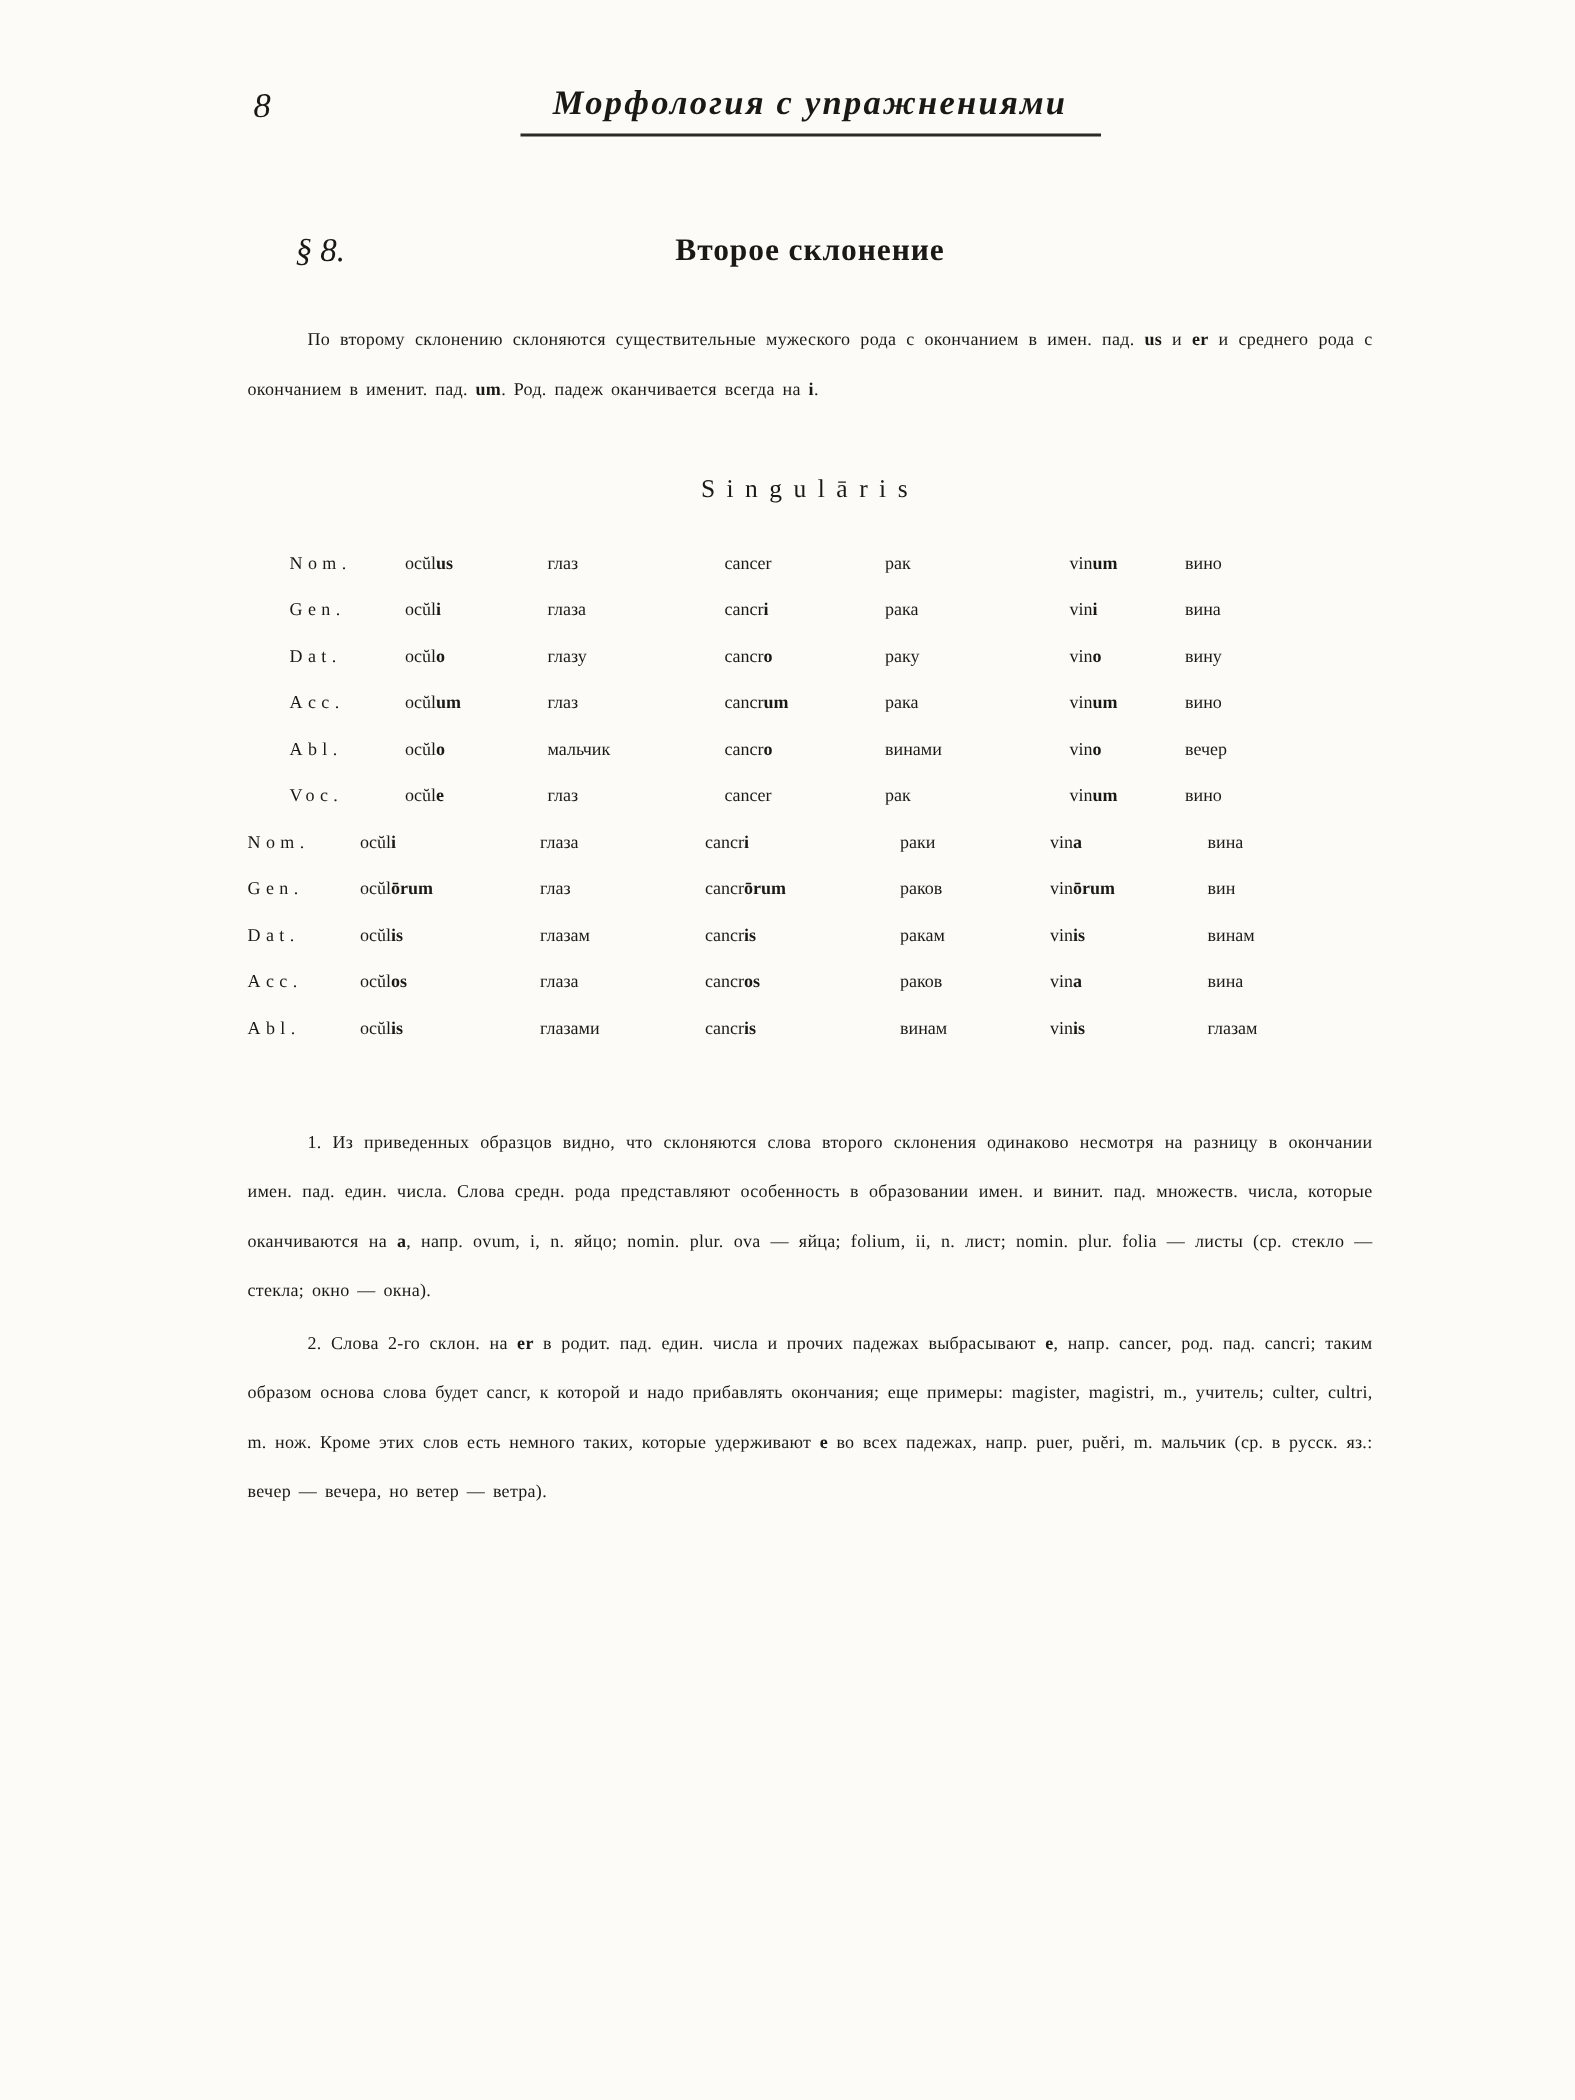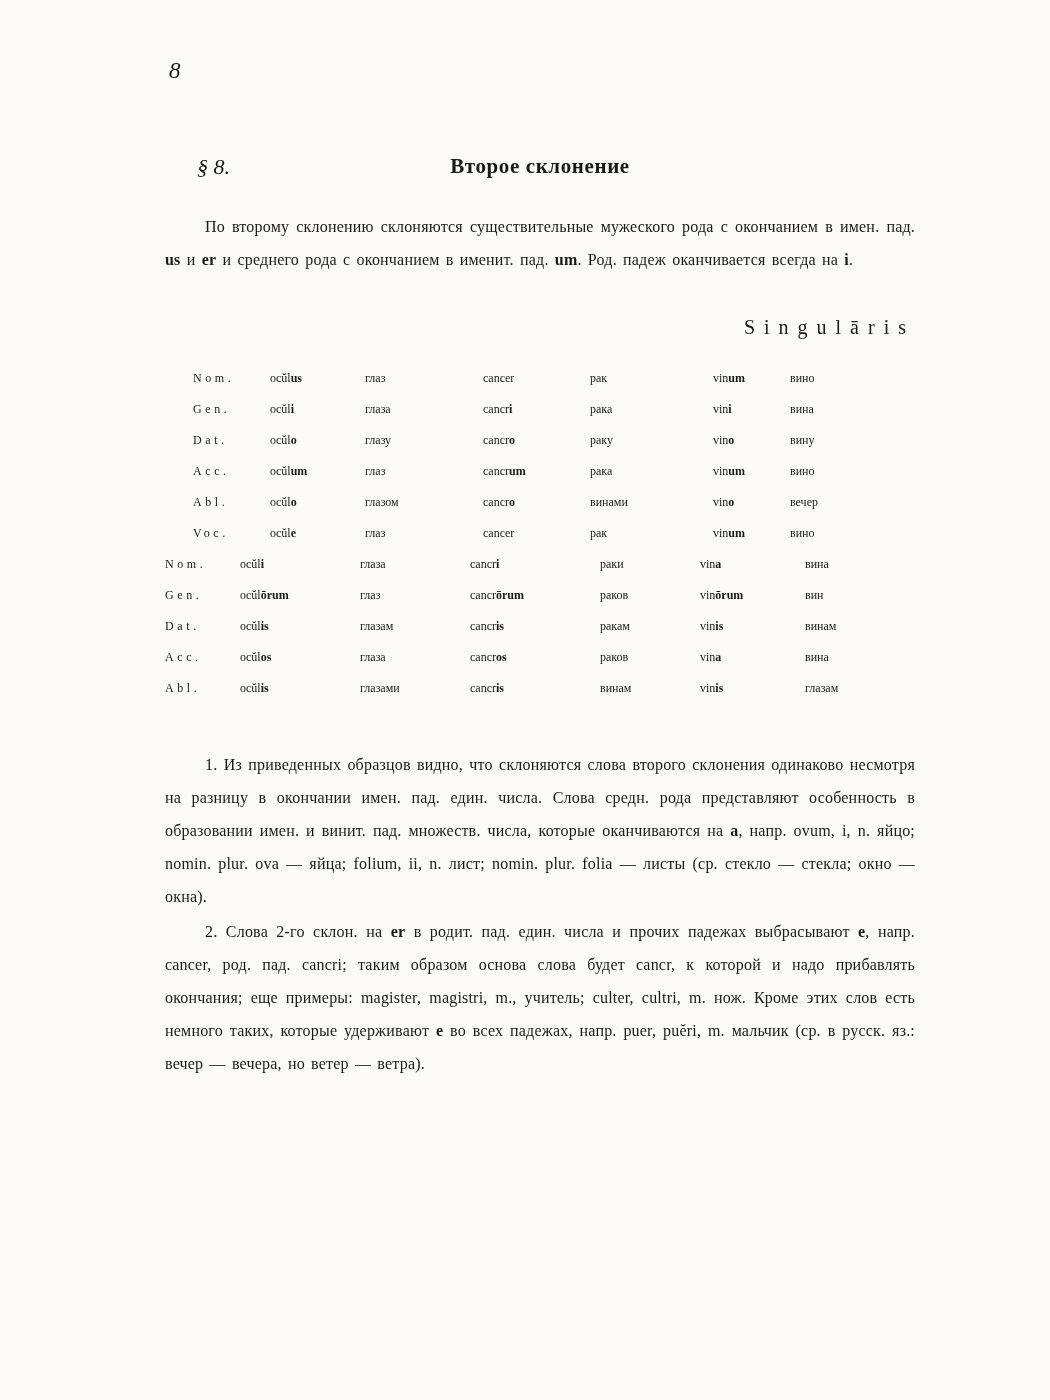--- a/index.html
+++ b/index.html
@@ -61,33 +61,33 @@
     display: inline;
     font-size: 21px;
     font-weight: 700;
     letter-spacing: 0.6px;
     margin: 12px;
   }
 
   
   .para {
     margin: 26px 0 0 0;
-    font-size: 16px;
+    font-size: 12px;
     line-height: 33px;
     text-align: justify;
     text-indent: 40px;
     letter-spacing: 0.2px;
     word-spacing: 2px;
   }
   .para b { font-weight: 700; }
 
   
   .tbl-title {
-    text-align: right;
-    font-size: 20px;
+    text-align: center;
+    font-size: 17px;
     font-weight: 400;
     letter-spacing: 0.45em;
     margin: 40px 0 24px 0;
   }
 
   
   .decl-table {
     font-size: 12px;
   }
   .trow {
@@ -108,20 +108,21 @@
   .note { margin-top: 44px; }
   .note + .note { margin-top: 2px; }
 </style>
 </head>
 <body>
 
 <div class="page">
 
   <header class="running-head">
     <span class="pagenum">8</span>
+    <span class="head-title">Морфология с упражнениями</span>
   </header>
 
   <div class="section-head">
     <span class="para-mark">§ 8.</span>
     <h1 class="sec-title">Второе склонение</h1>
   </div>
 
   <p class="para"><span>По второму склонению склоняются существительные мужеского рода с окончанием в имен. пад. </span><b>us</b><span> и </span><b>er</b><span> и среднего рода с окончанием в именит. пад. </span><b>um</b><span>. Род. падеж оканчивается всегда на </span><b>i</b><span>.</span></p>
 
   <h2 class="tbl-title">Singulāris</h2>
@@ -159,21 +160,21 @@
       <span class="lat"><span>ocŭl</span><span class="end">um</span></span>
       <span class="rus">глаз</span>
       <span class="lat"><span>cancr</span><span class="end">um</span></span>
       <span class="rus">рака</span>
       <span class="lat"><span>vin</span><span class="end">um</span></span>
       <span class="rus">вино</span>
     </div>
     <div class="trow">
       <span class="case">Abl.</span>
       <span class="lat"><span>ocŭl</span><span class="end">o</span></span>
-      <span class="rus">глазом</span>
+      <span class="rus">мальчик</span>
       <span class="lat"><span>cancr</span><span class="end">o</span></span>
       <span class="rus">винами</span>
       <span class="lat"><span>vin</span><span class="end">o</span></span>
       <span class="rus">вечер</span>
     </div>
     <div class="trow">
       <span class="case">Voc.</span>
       <span class="lat"><span>ocŭl</span><span class="end">e</span></span>
       <span class="rus">глаз</span>
       <span class="lat"><span>cancer</span><span class="end"></span></span>

